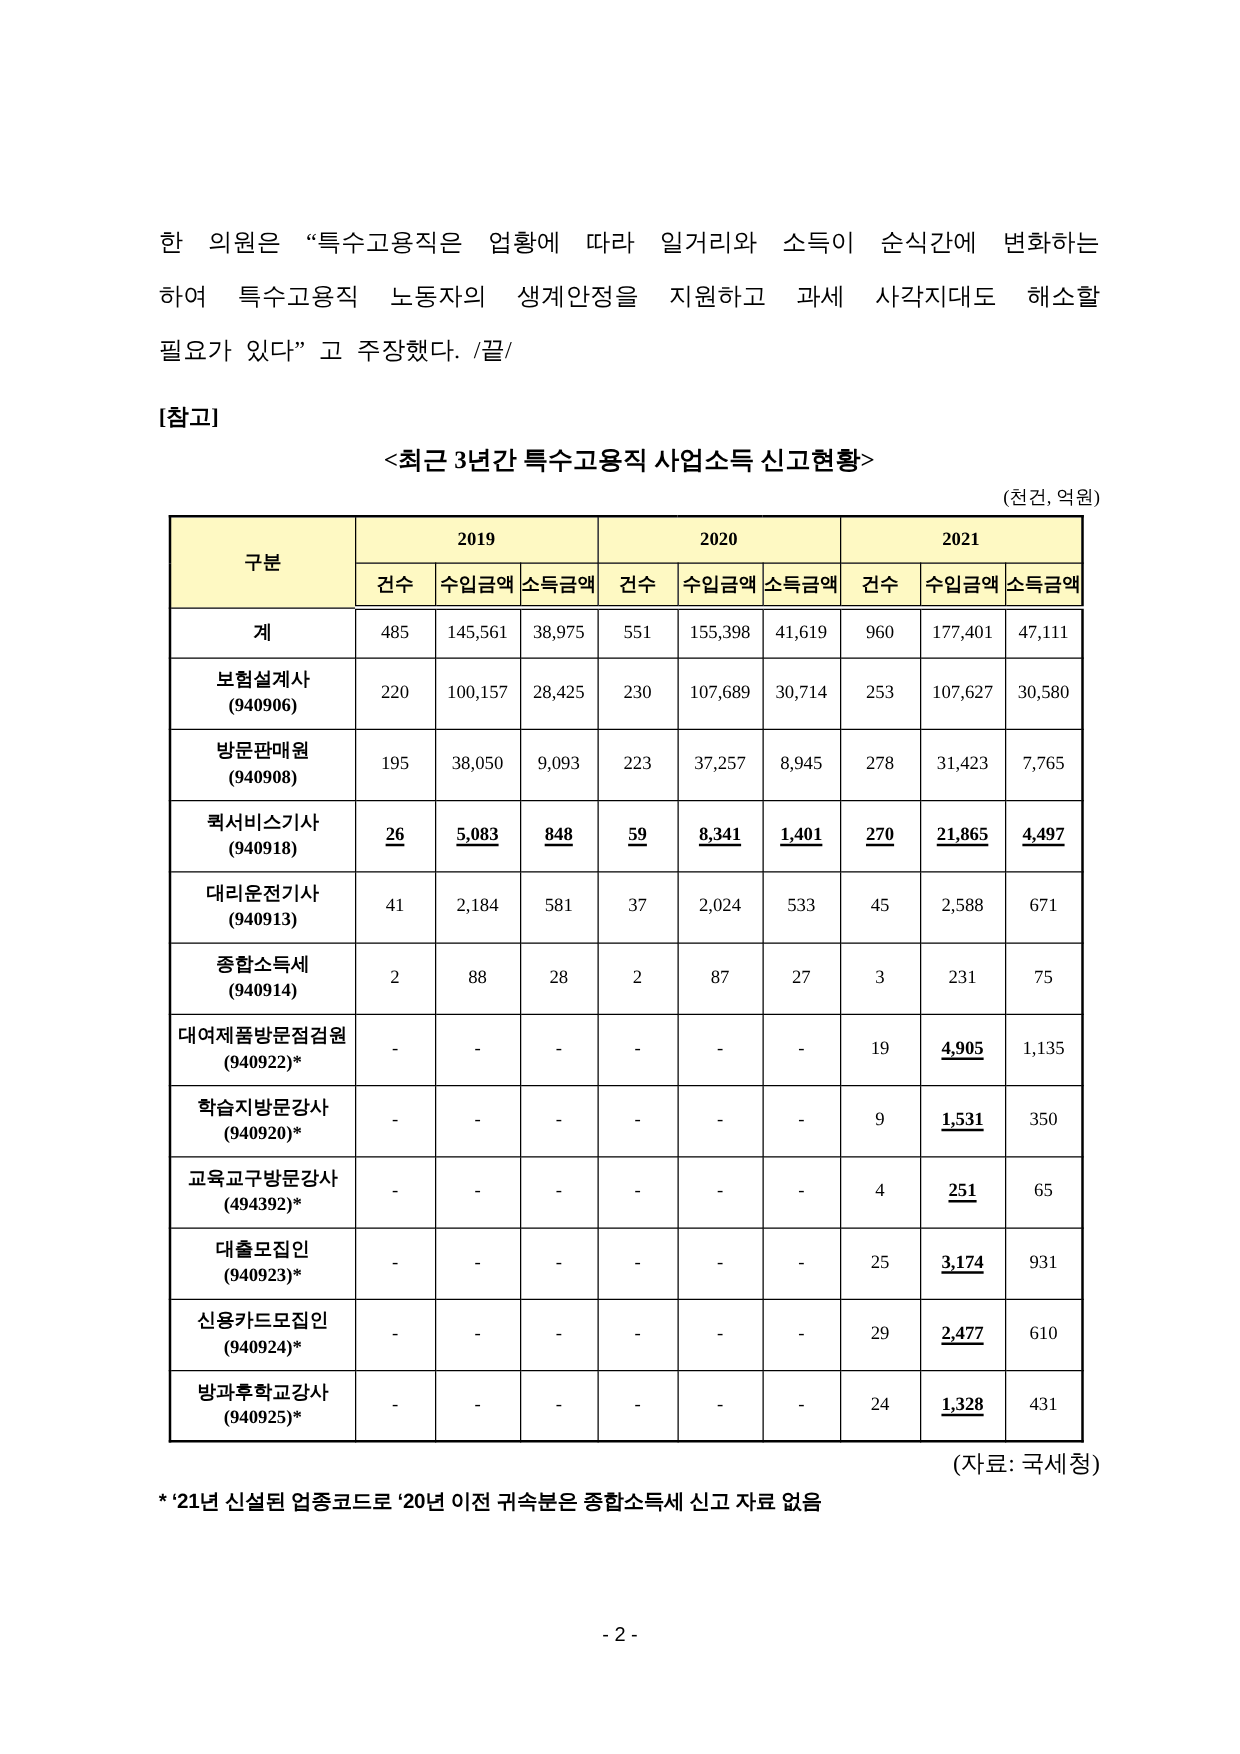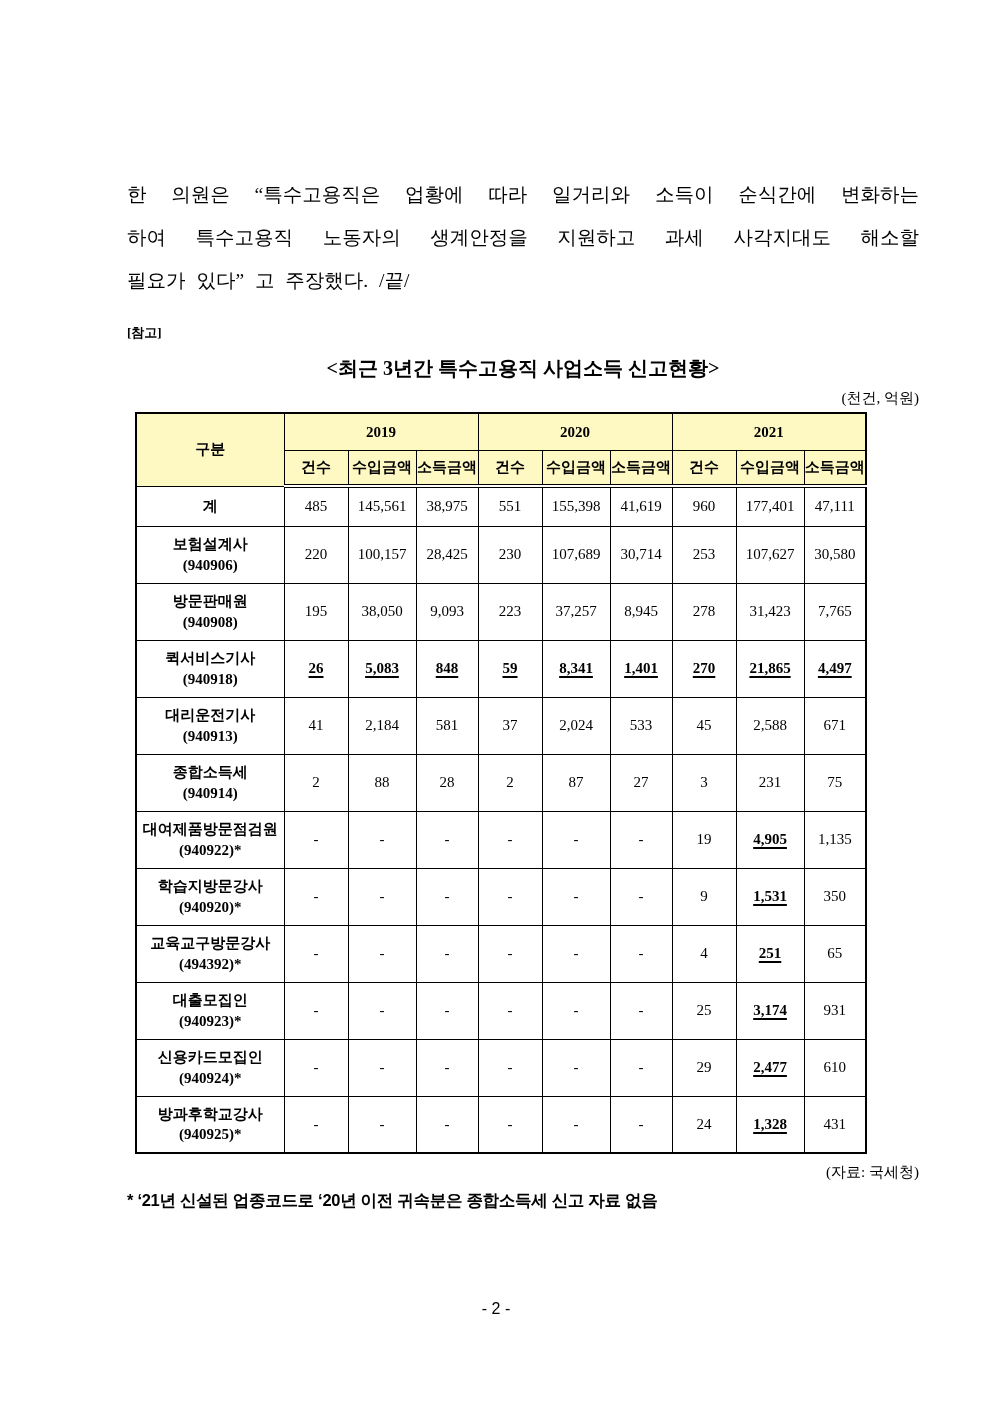--- a/index.html
+++ b/index.html
@@ -5,34 +5,34 @@
   html, body { margin: 0; padding: 0; background: #ffffff; }
   .page {
     position: relative;
     width: 992px;
     height: 1403px;
     background: #ffffff;
     color: #000000;
     font-family: "Liberation Serif", serif;
     overflow: hidden;
   }
-  .content { padding: 173px 73px 0 127px; }
+  .content { padding: 173px 112px 0 127px; }
 
   
   .paragraph { font-size: 19.5px; }
   .pline {
     height: 43px;
     line-height: 43px;
     white-space: normal;
   }
   .pjust { text-align: justify; text-align-last: justify; }
   .plast { text-align: left; word-spacing: 6px; }
 
   
-  .ref   { margin-top: 18px; font-weight: bold; font-size: 13px; height: 26px; line-height: 26px; }
+  .ref   { margin-top: 18px; font-weight: bold; font-size: 18px; height: 26px; line-height: 26px; }
   .title { margin-top: 8px;  font-weight: bold; font-size: 20px; text-align: center; height: 28px; line-height: 28px; }
   .unit  { margin-top: 6px;  font-size: 15px; text-align: right; height: 20px; line-height: 20px; }
 
   
   table.report {
     margin-top: 4px;
     margin-left: 8px;
     width: 730px;
     table-layout: fixed;
     border-collapse: collapse;
@@ -55,21 +55,21 @@
   tbody th.rowlab { font-weight: bold; font-size: 15px; line-height: 1.35; background: #fff; }
   tbody td { font-weight: normal; }
   td.emph, th.emph {
     font-weight: bold;
     text-decoration: underline;
     text-underline-offset: 3px;
     text-decoration-thickness: 1.5px;
   }
 
   
-  .source   { margin-top: 8px; text-align: right; font-size: 15px; height: 20px; line-height: 20px; }
+  .source   { margin-top: 8px; text-align: right; font-size: 19px; height: 20px; line-height: 20px; }
   .footnote {
     margin-top: 8px;
     font-family: "Liberation Sans", sans-serif;
     font-size: 16.5px;
     letter-spacing: -0.3px;
     font-weight: bold;
   }
   .pagenum {
     position: absolute;
     top: 1300px;

